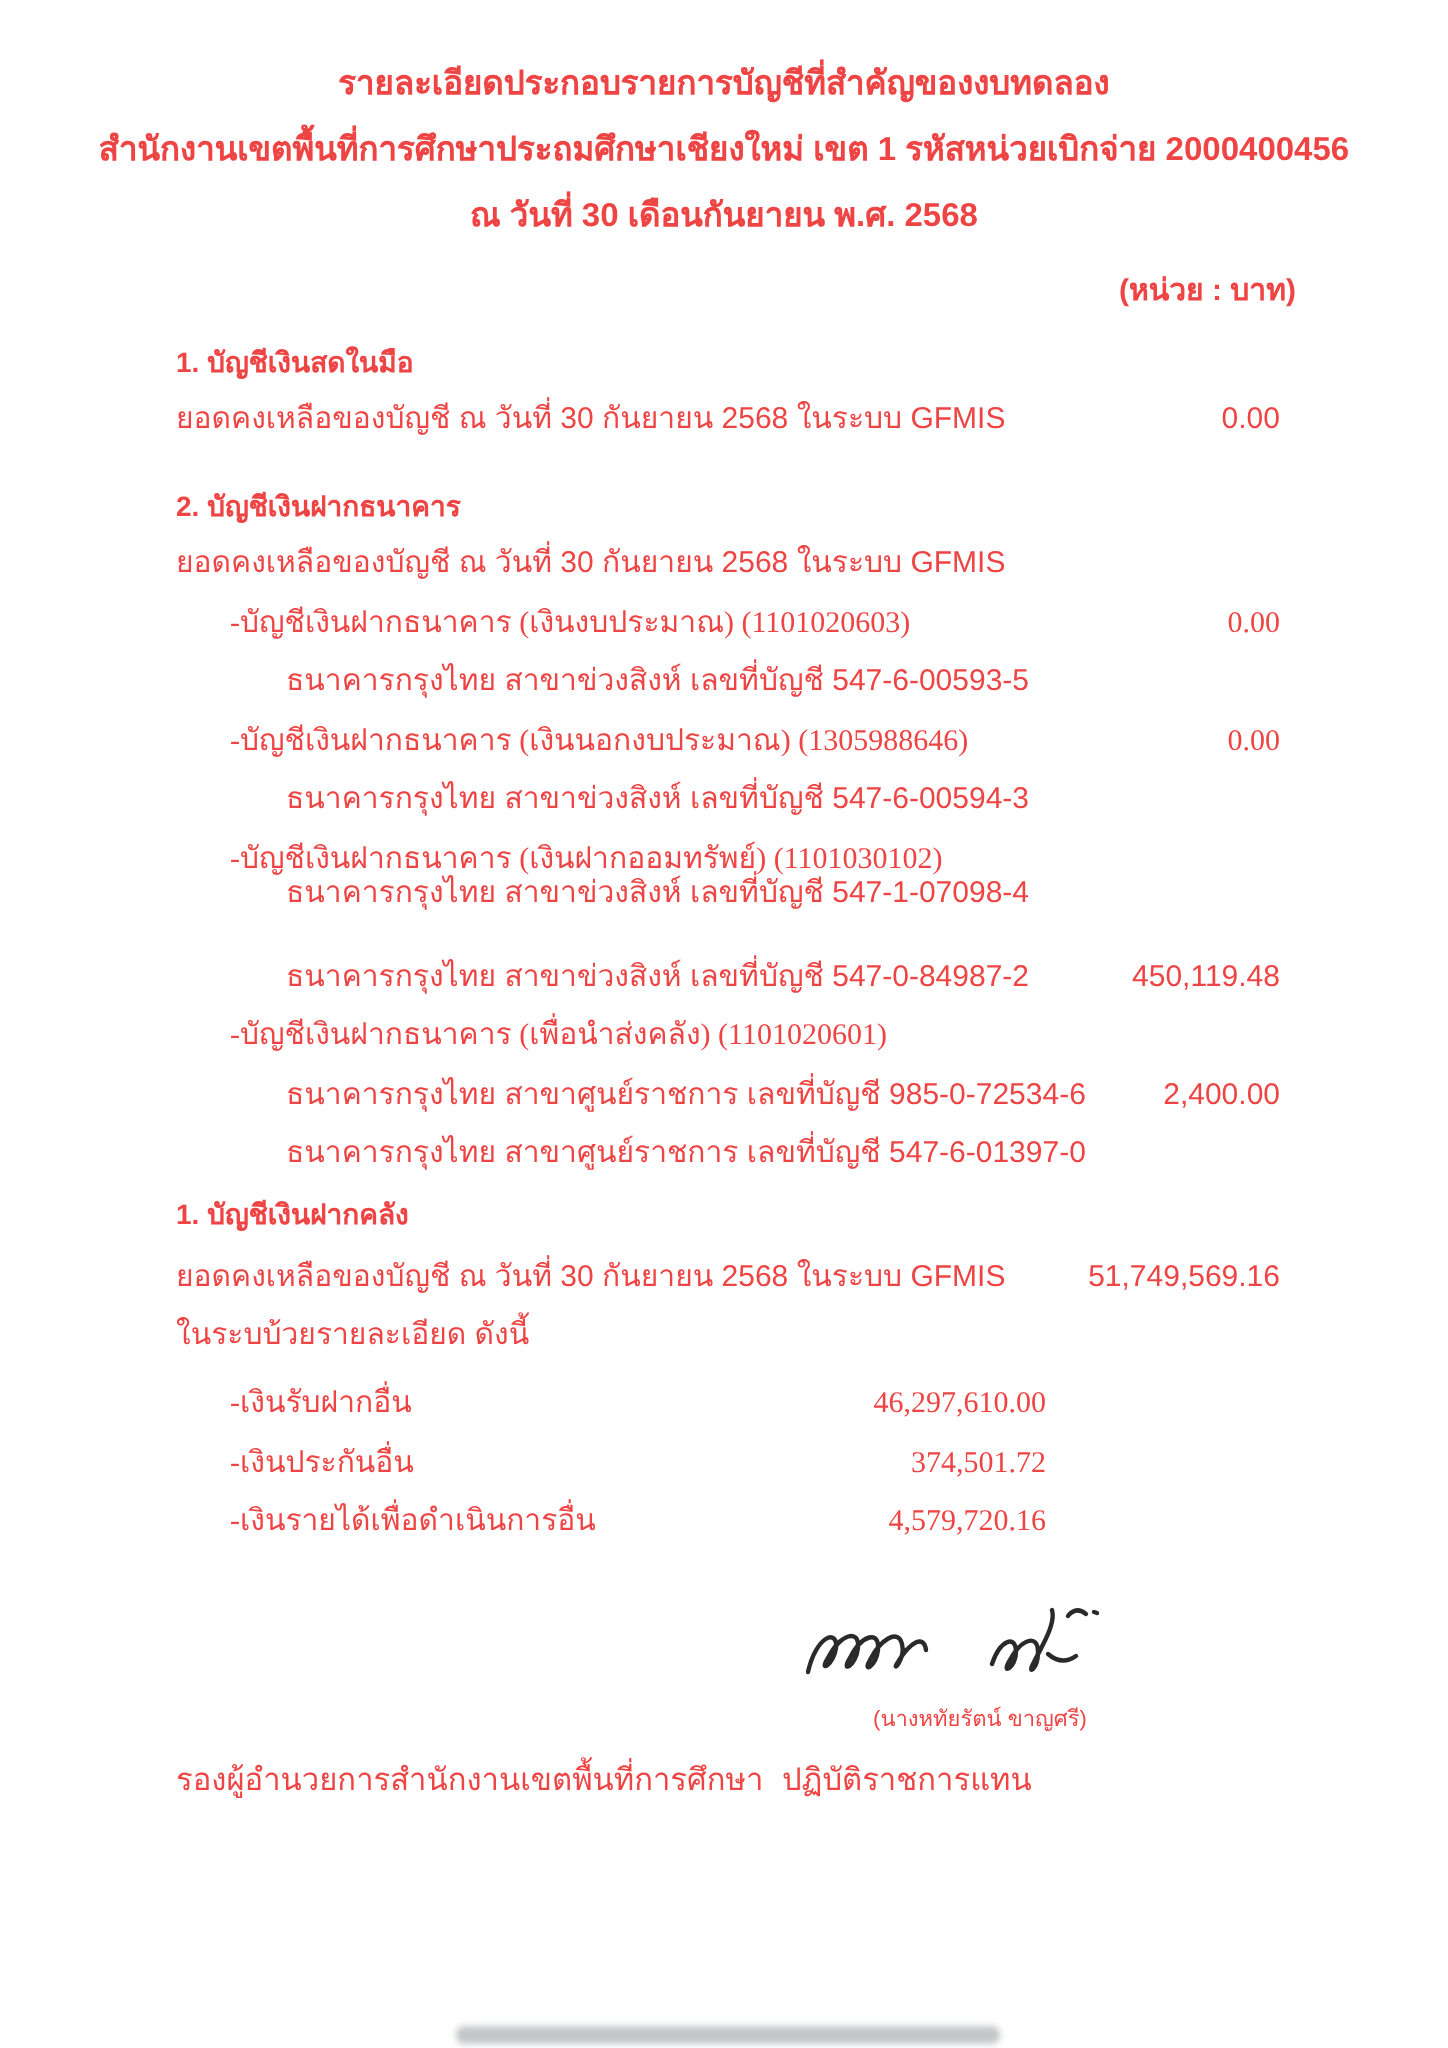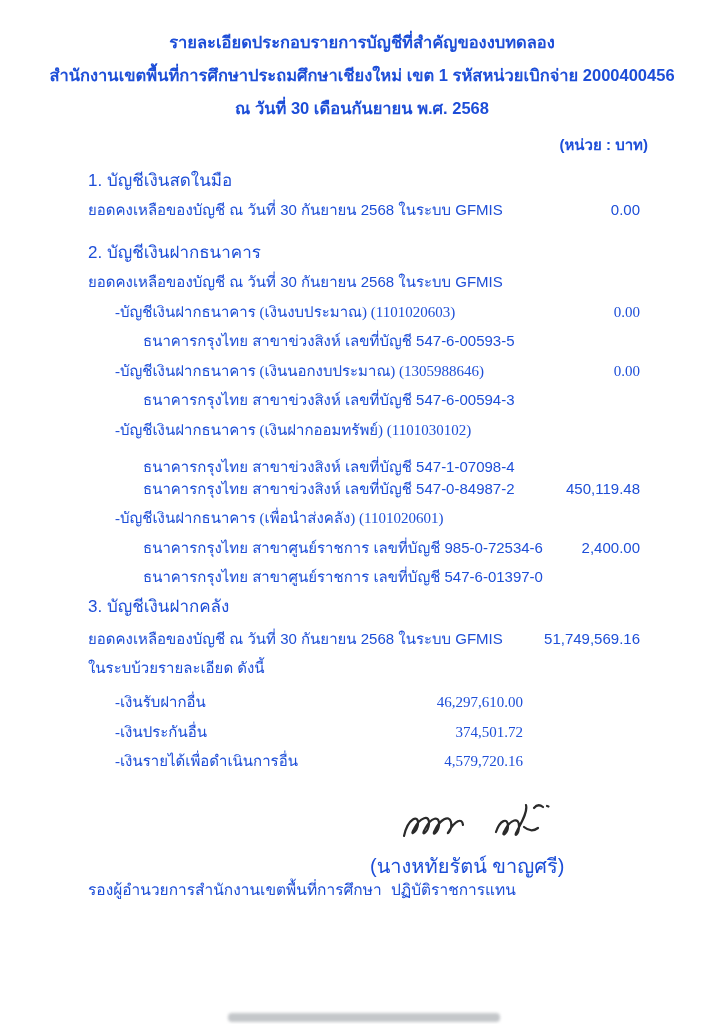--- a/index.html
+++ b/index.html
@@ -1,45 +1,45 @@
 <!DOCTYPE html>
 <html><head>
 <meta charset="utf-8">
 <style>
   html,body{margin:0;padding:0;background:#e8e8e8;}
   .page{
     position:relative;
     width:724px;height:1024px;
     margin:0 auto;
     background:#ffffff;
-    color:#1d4ed8;
+    color:#ef4444;
     font-family:"Liberation Sans","DejaVu Sans",sans-serif;
     overflow:hidden;
   }
   .title{
     position:absolute;left:0;width:724px;
     text-align:center;font-weight:bold;font-size:16.5px;line-height:22px;
     white-space:nowrap;
   }
   .line{
     position:absolute;left:88px;right:84px;
     font-size:15px;line-height:20px;white-space:nowrap;
   }
   .unit{
     position:absolute;left:88px;right:76px;
     font-size:15px;font-weight:bold;text-align:right;white-space:nowrap;
   }
-  .heading{font-size:17px;}
+  .heading{font-size:14px;font-weight:bold;}
   .ind1{padding-left:27px;font-family:Liberation Serif, serif;}
   .ind2{padding-left:55px;}
   .amt{position:absolute;right:0;top:0;}
   .amt-mid{position:absolute;right:117px;top:0;}
   .sig-name{
     position:absolute;left:370px;width:240px;
-    font-size:20px;white-space:nowrap;
+    text-align:center;font-size:11px;white-space:nowrap;
   }
   .sig-role{
     position:absolute;left:88px;right:62px;
     text-align:left;font-size:15.5px;white-space:nowrap;font-family:Liberation Mono, monospace;
   }
   .sig-svg{position:absolute;left:398px;top:800px;}
   .scan-artifact{
     position:absolute;left:228px;top:1013px;width:272px;height:9px;
     background:rgba(148,153,158,0.55);border-radius:4px;filter:blur(1.5px);
   }
@@ -74,39 +74,39 @@
   <div class="line ind1" style="top:361px">
     <span>-บัญชีเงินฝากธนาคาร (เงินนอกงบประมาณ) (1305988646)</span>
     <span class="amt">0.00</span>
   </div>
   <div class="line ind2" style="top:390px">
     <span>ธนาคารกรุงไทย สาขาข่วงสิงห์ เลขที่บัญชี 547-6-00594-3</span>
   </div>
   <div class="line ind1" style="top:420px">
     <span>-บัญชีเงินฝากธนาคาร (เงินฝากออมทรัพย์) (1101030102)</span>
   </div>
-  <div class="line ind2" style="top:457px">
+  <div class="line ind2" style="top:437px">
     <span>ธนาคารกรุงไทย สาขาข่วงสิงห์ เลขที่บัญชี 547-1-07098-4</span>
   </div>
   <div class="line ind2" style="top:479px">
     <span>ธนาคารกรุงไทย สาขาข่วงสิงห์ เลขที่บัญชี 547-0-84987-2</span>
     <span class="amt">450,119.48</span>
   </div>
   <div class="line ind1" style="top:508px">
     <span>-บัญชีเงินฝากธนาคาร (เพื่อนำส่งคลัง) (1101020601)</span>
   </div>
   <div class="line ind2" style="top:538px">
     <span>ธนาคารกรุงไทย สาขาศูนย์ราชการ เลขที่บัญชี 985-0-72534-6</span>
     <span class="amt">2,400.00</span>
   </div>
   <div class="line ind2" style="top:567px">
     <span>ธนาคารกรุงไทย สาขาศูนย์ราชการ เลขที่บัญชี 547-6-01397-0</span>
   </div>
 
-  <div class="line heading" style="top:597px">3. บัญชีเงินฝากคลัง</div>
+  <div class="line heading" style="top:597px">1. บัญชีเงินฝากคลัง</div>
   <div class="line" style="top:629px">
     <span>ยอดคงเหลือของบัญชี ณ วันที่ 30 กันยายน 2568 ในระบบ GFMIS</span>
     <span class="amt">51,749,569.16</span>
   </div>
   <div class="line" style="top:658px">
     <span>ในระบบ้วยรายละเอียด ดังนี้</span>
   </div>
   <div class="line ind1" style="top:692px">
     <span>-เงินรับฝากอื่น</span>
     <span class="amt-mid">46,297,610.00</span>

